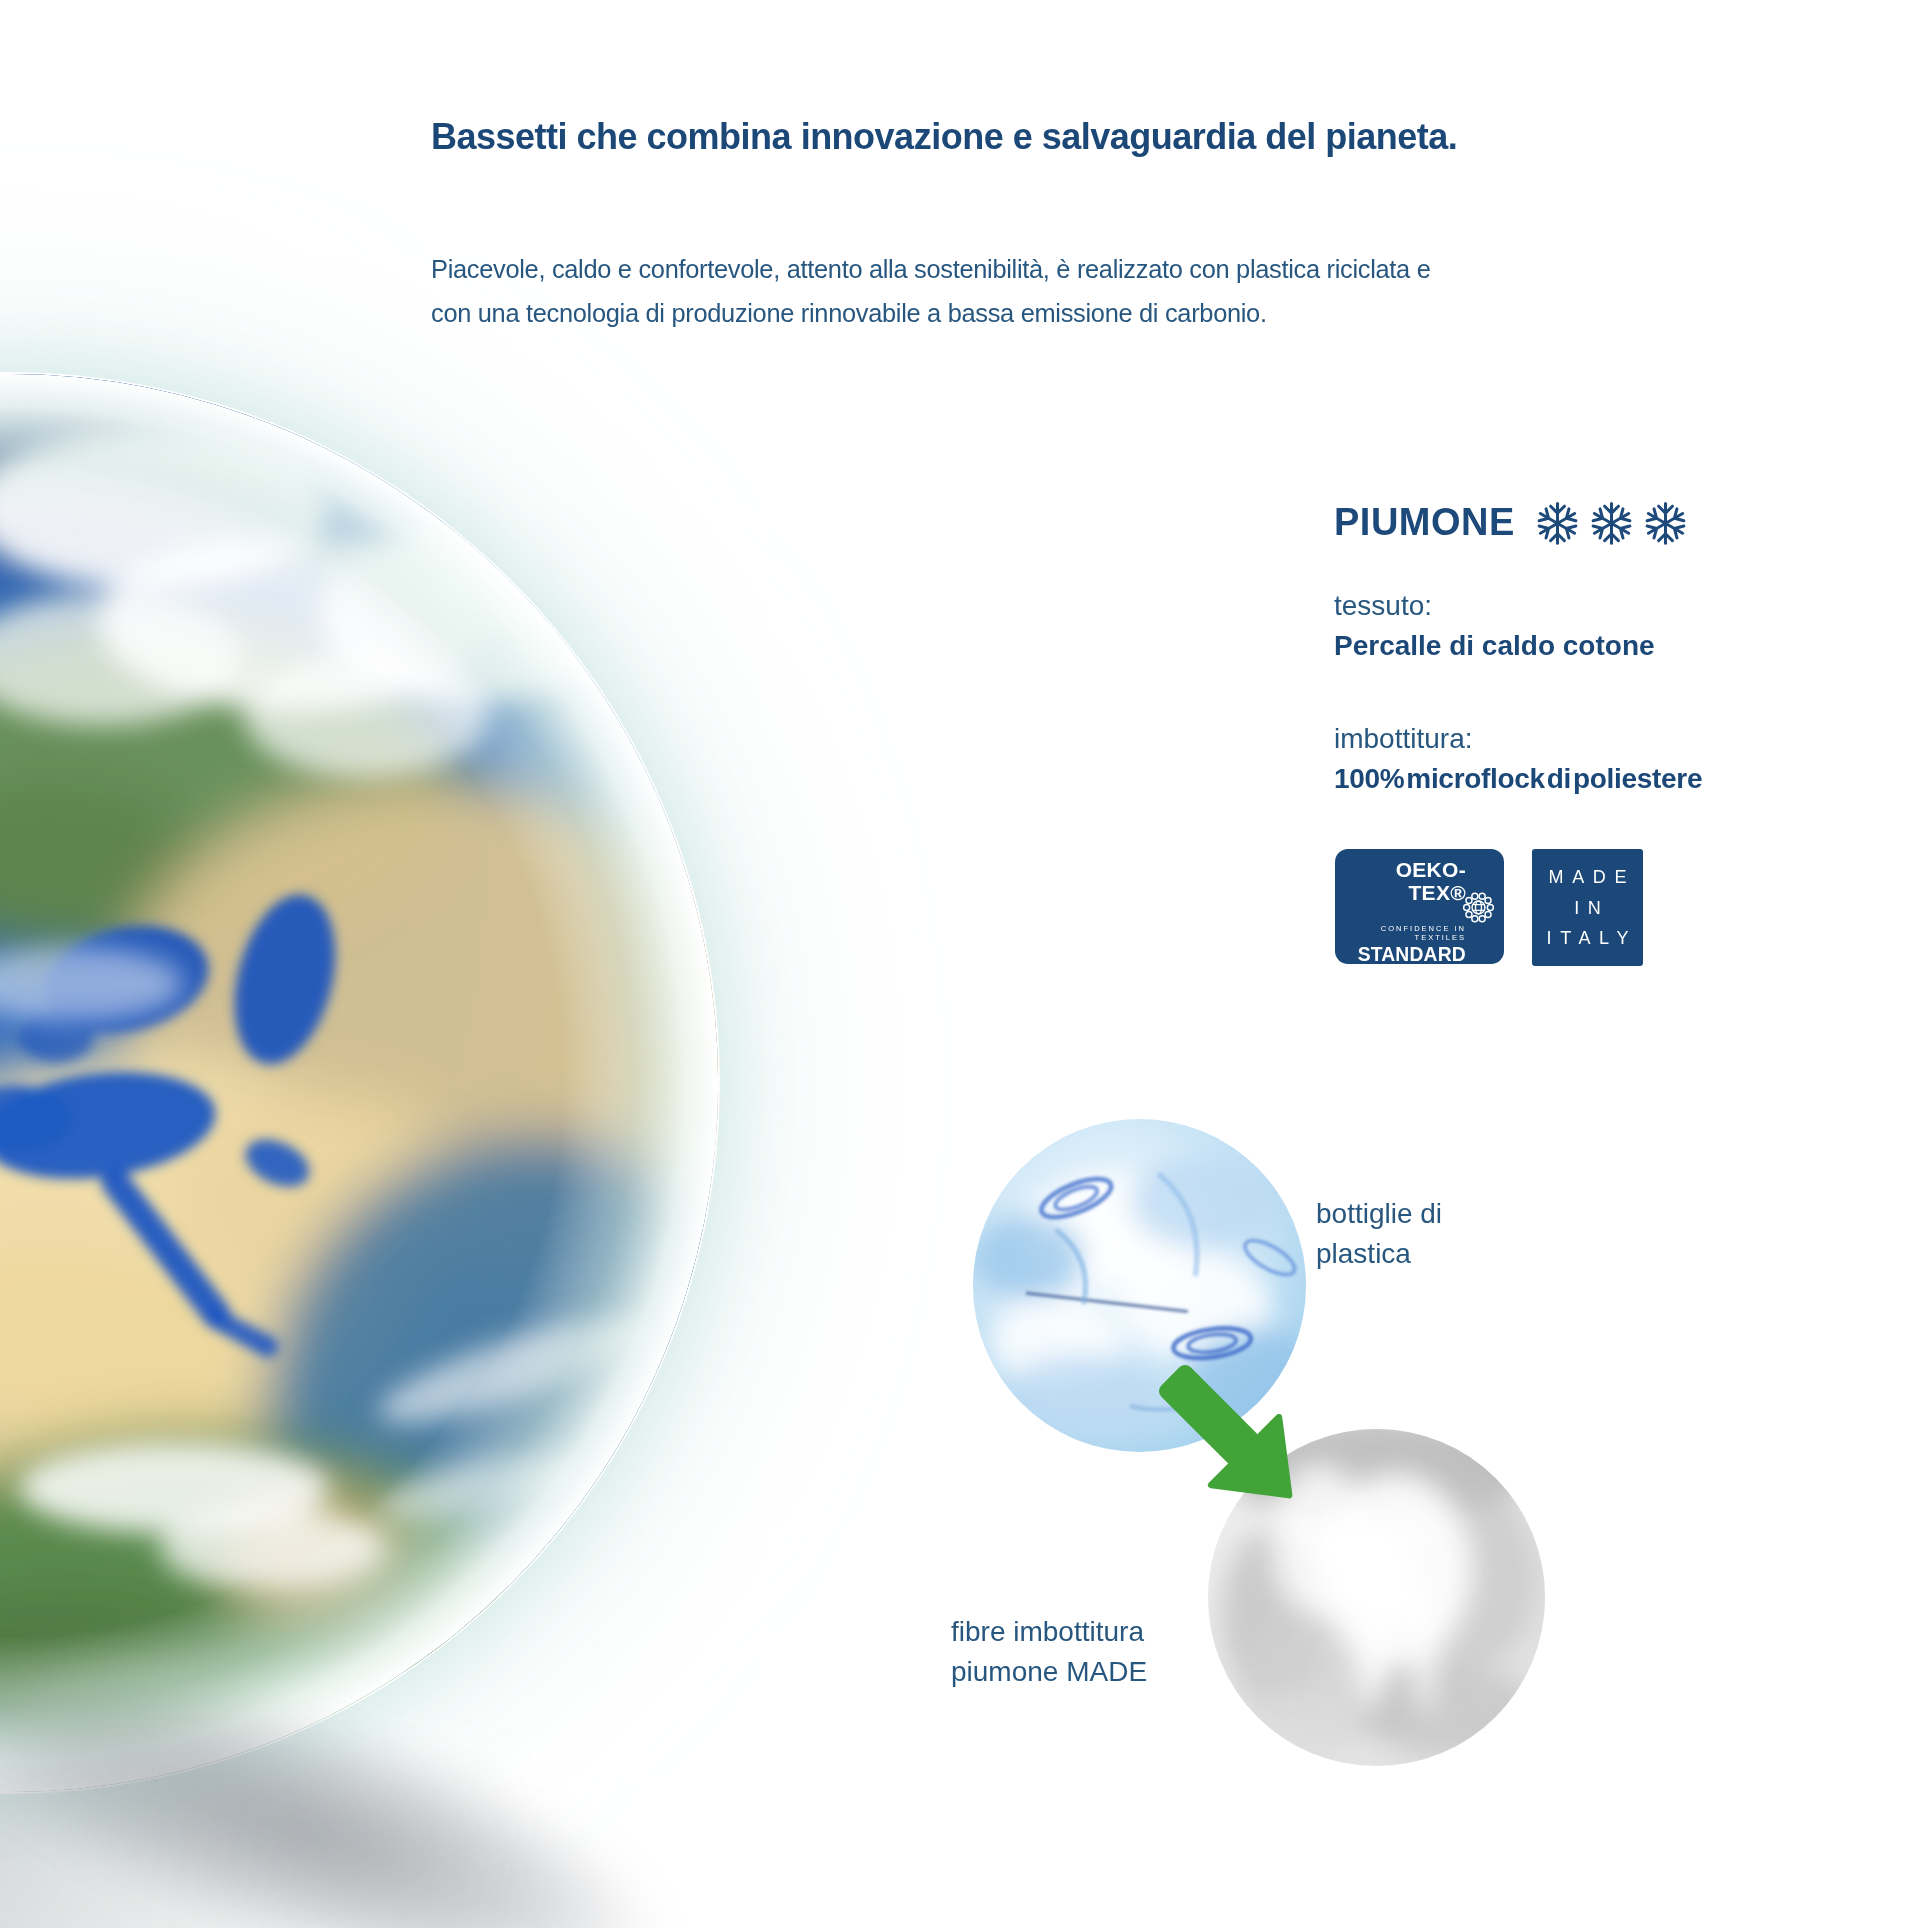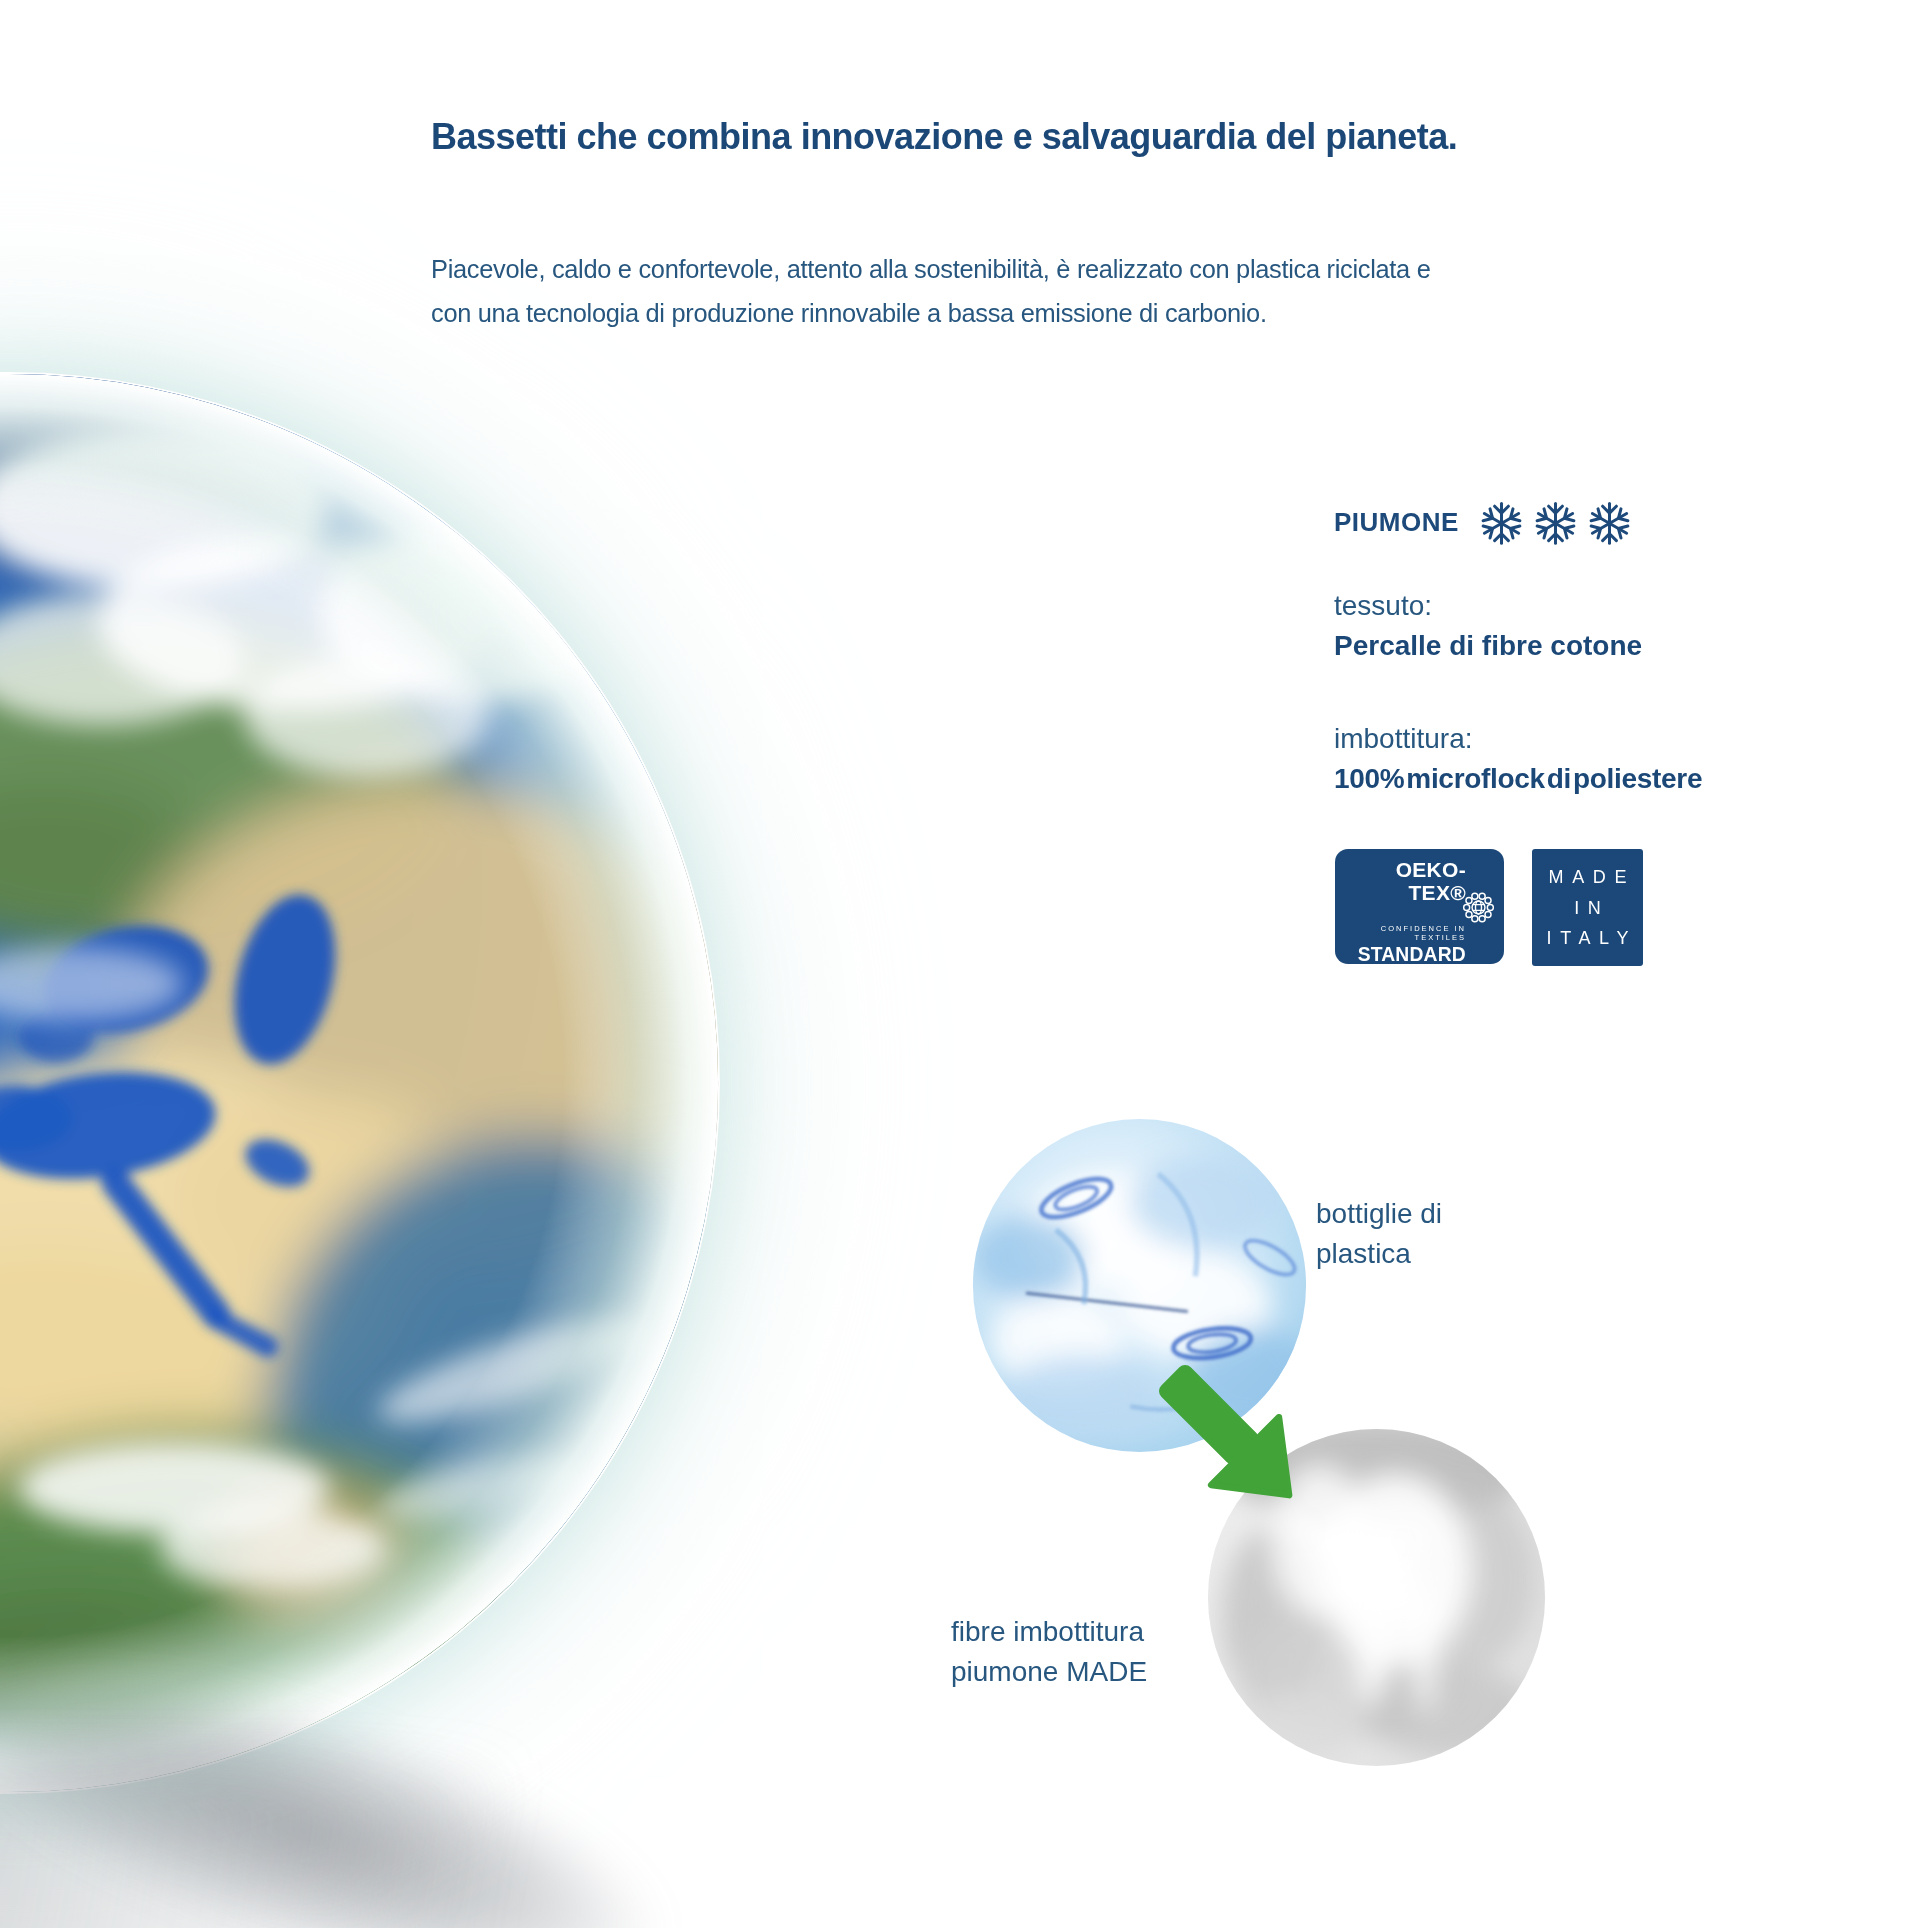--- a/index.html
+++ b/index.html
@@ -19,21 +19,21 @@
          box-shadow:0 0 56px 19px rgba(214,235,233,.85), 0 0 141px 66px rgba(228,242,240,.55);}
   .earth svg{display:block;width:1422px;height:1422px;}
   .globe-shadow{position:absolute;left:-169px;top:1690px;width:942px;height:282px;
       background:radial-gradient(closest-side,rgba(70,76,84,.5),rgba(110,116,124,.25) 55%,transparent 80%);
       transform:rotate(18deg);filter:blur(21px);}
   .corner-haze{position:absolute;left:-56px;top:1761px;width:772px;height:226px;
       background:linear-gradient(100deg,rgba(140,145,150,.35),rgba(195,199,203,.18) 45%,transparent 72%);
       filter:blur(24.5px);}
   
   .product-title{position:absolute;left:1334px;top:501px;display:flex;align-items:center;
-                 font-size:26px;font-weight:bold;letter-spacing:0.5px;color:var(--navy);}
+                 font-size:38px;font-weight:bold;letter-spacing:0.5px;color:var(--navy);}
   .flakes{display:flex;gap:11.3px;margin-left:21px;transform:translateY(0.9px);}
   .flake{width:43px;height:43px;}
   .spec{position:absolute;left:1334px;font-size:28px;line-height:40px;color:var(--text-blue);}
   .spec .value{font-weight:bold;color:#1c4878;}
   .spec.fabric{top:586px;}
   .spec.filling{top:719px;}
   .spec.filling .value{word-spacing:-5.6px;letter-spacing:-0.3px;}
   
   .oeko{position:absolute;left:1335px;top:849px;width:169px;height:115px;background:var(--badge-navy);
         border-radius:13px;color:#fff;text-align:right;box-sizing:border-box;padding:10.4px 38px 7.5px 9.4px;}
@@ -196,21 +196,21 @@
               <path d="M50 4 L50 96"></path>
               <path d="M50 26 L34 10 M50 26 L66 10 M50 74 L34 90 M50 74 L66 90"></path>
             </g>
         </g>
       </svg>
     </span>
   </div>
 
   <div class="spec fabric">
     <div>tessuto:</div>
-    <div class="value">Percalle di fibre cotone</div>
+    <div class="value">Percalle di caldo cotone</div>
   </div>
   <div class="spec filling">
     <div>imbottitura:</div>
     <div class="value">100% microflock di poliestere</div>
   </div>
 
   <div class="oeko">
     <div class="t1">OEKO-TEX®</div>
     <div class="t2">CONFIDENCE IN TEXTILES</div>
     <div class="t3">STANDARD 100</div>

